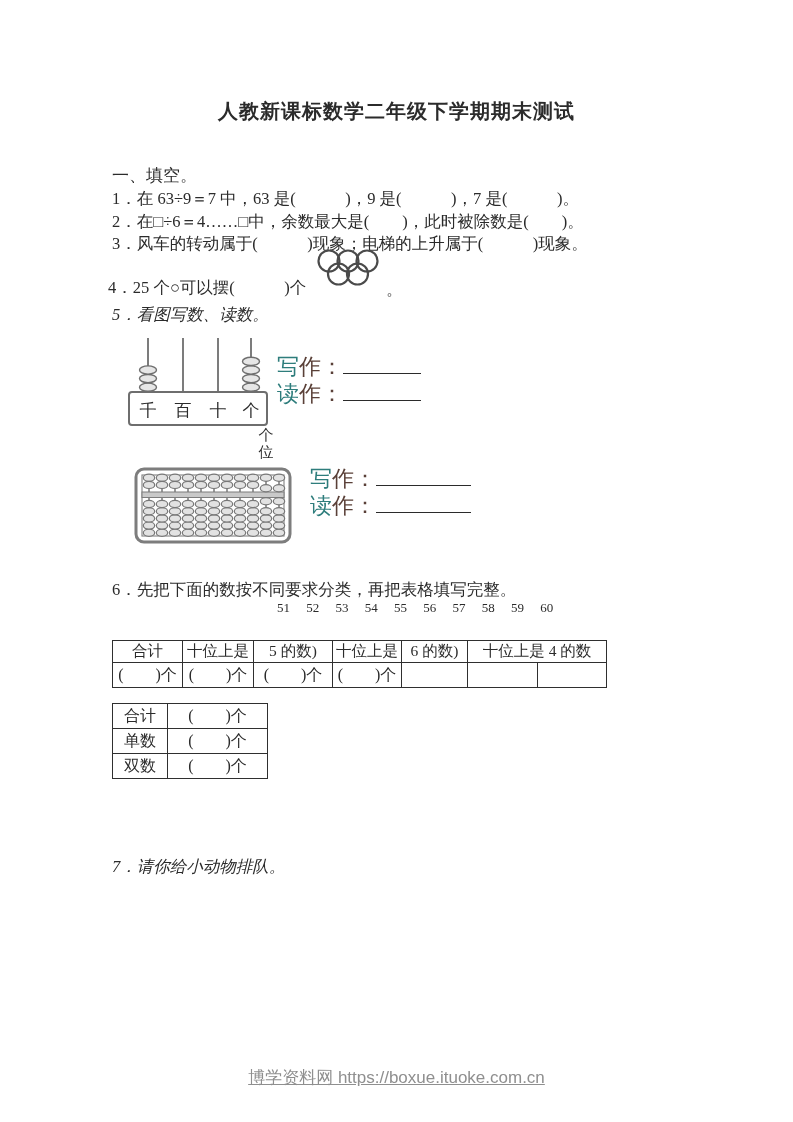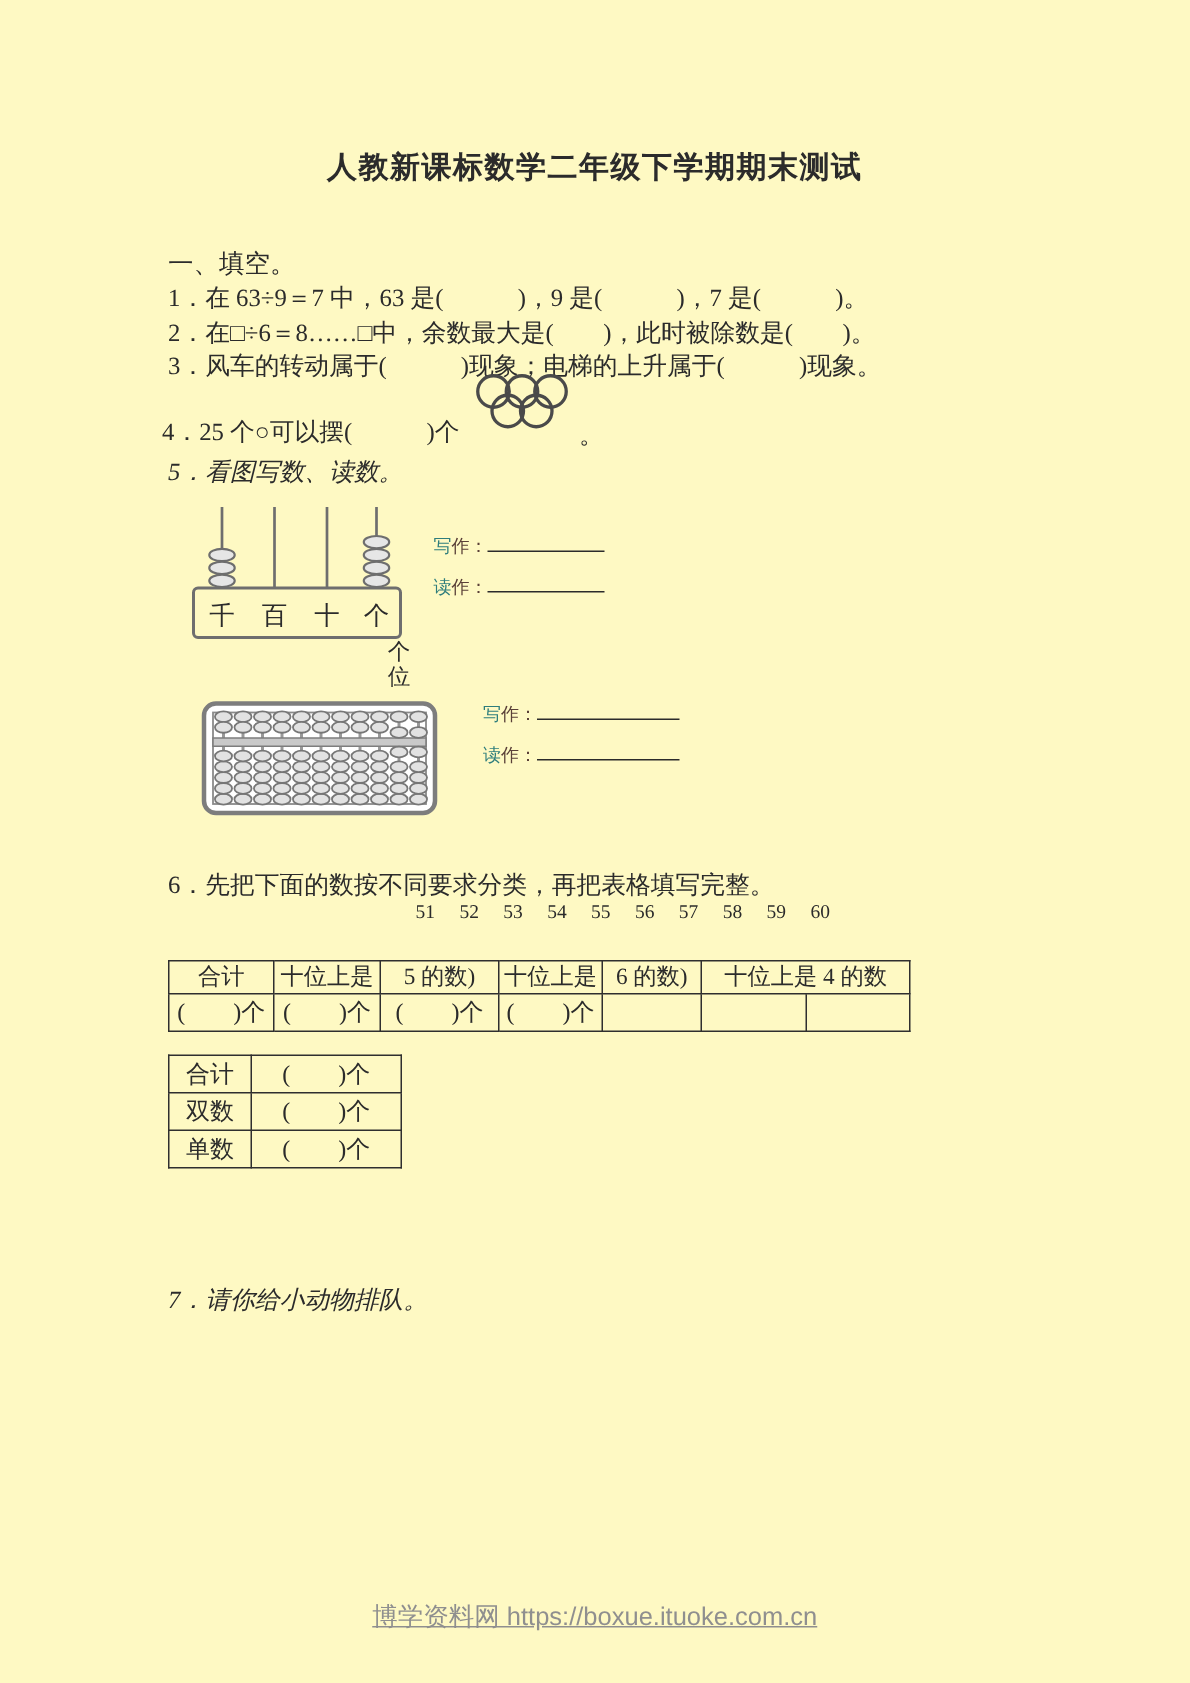--- a/index.html
+++ b/index.html
@@ -1,37 +1,36 @@
 <!DOCTYPE html>
 <html><head>
 <meta charset="utf-8">
 <style>
   html,body{margin:0;padding:0;background:#e8e8e8;}
   .page{
     position:relative;
     width:793px;height:1122px;
     margin:0 auto;
-    background:#fef9c3;
+    background:#ffffff;
     font-family:"Liberation Serif","DejaVu Serif",serif;
     color:#2b2b2b;
     overflow:hidden;
   }
   .abs{position:absolute;white-space:nowrap;}
   .title{
     left:0;top:98px;width:100%;
     text-align:center;
     font-size:20px;font-weight:bold;letter-spacing:1px;
   }
   .sec-heading{left:112px;top:164px;font-size:17px;font-weight:normal;}
   .qline{font-size:16.5px;}
   .blank-label{
     display:inline-block;
-    font-size:12px;
+    font-size:22px;
     color:#5a4038;
-    margin-left:12px;
   }
   .blank-label::first-letter{color:#2e7d7c;}
   .uline{
     display:inline-block;
     border-bottom:1.6px solid #2b2b2b;
     height:15px;
     vertical-align:baseline;
   }
   .u78{width:78px;}
   .u95{width:95px;}
@@ -71,21 +70,21 @@
 </head>
 <body>
 
 <div class="page">
 
   <div class="abs title">人教新课标数学二年级下学期期末测试</div>
 
   <div class="abs sec-heading">一、填空。</div>
 
   <div class="abs qline" style="left:112px;top:188px;">1．在 63÷9＝7 中，63 是(　　　)，9 是(　　　)，7 是(　　　)。</div>
-  <div class="abs qline" style="left:112px;top:211px;">2．在□÷6＝8……□中，余数最大是(　　)，此时被除数是(　　)。</div>
+  <div class="abs qline" style="left:112px;top:211px;">2．在□÷6＝4……□中，余数最大是(　　)，此时被除数是(　　)。</div>
   <div class="abs qline" style="left:112px;top:233px;">3．风车的转动属于(　　　)现象；电梯的上升属于(　　　)现象。</div>
 
   <svg class="abs" style="left:316px;top:248px;" width="64" height="42" viewBox="0 0 64 42">
     <circle cx="13" cy="13" r="10.5" fill="none" stroke="#4a4a4a" stroke-width="2.2"></circle>
     <circle cx="32" cy="13" r="10.5" fill="none" stroke="#4a4a4a" stroke-width="2.2"></circle>
     <circle cx="51" cy="13" r="10.5" fill="none" stroke="#4a4a4a" stroke-width="2.2"></circle>
     <circle cx="22.5" cy="26" r="10.5" fill="none" stroke="#4a4a4a" stroke-width="2.2"></circle>
     <circle cx="41.5" cy="26" r="10.5" fill="none" stroke="#4a4a4a" stroke-width="2.2"></circle>
   </svg>
 
@@ -265,25 +264,25 @@
     <colgroup>
         <col style="width:55px">
         <col style="width:100px">
       </colgroup>
     <tbody>
         <tr>
       <td>合计</td>
       <td>(　　)个</td>
     </tr>
     <tr>
+      <td>单数</td>
+      <td>(　　)个</td>
+    </tr>
+    <tr>
       <td>双数</td>
-      <td>(　　)个</td>
-    </tr>
-    <tr>
-      <td>单数</td>
       <td>(　　)个</td>
     </tr>
   </tbody>
     </table>
 
   <div class="abs qline" style="left:112px;top:856px;font-style:italic;">7．请你给小动物排队。</div>
 
   <div class="abs footer">博学资料网 https://boxue.ituoke.com.cn</div>
 
 </div>

